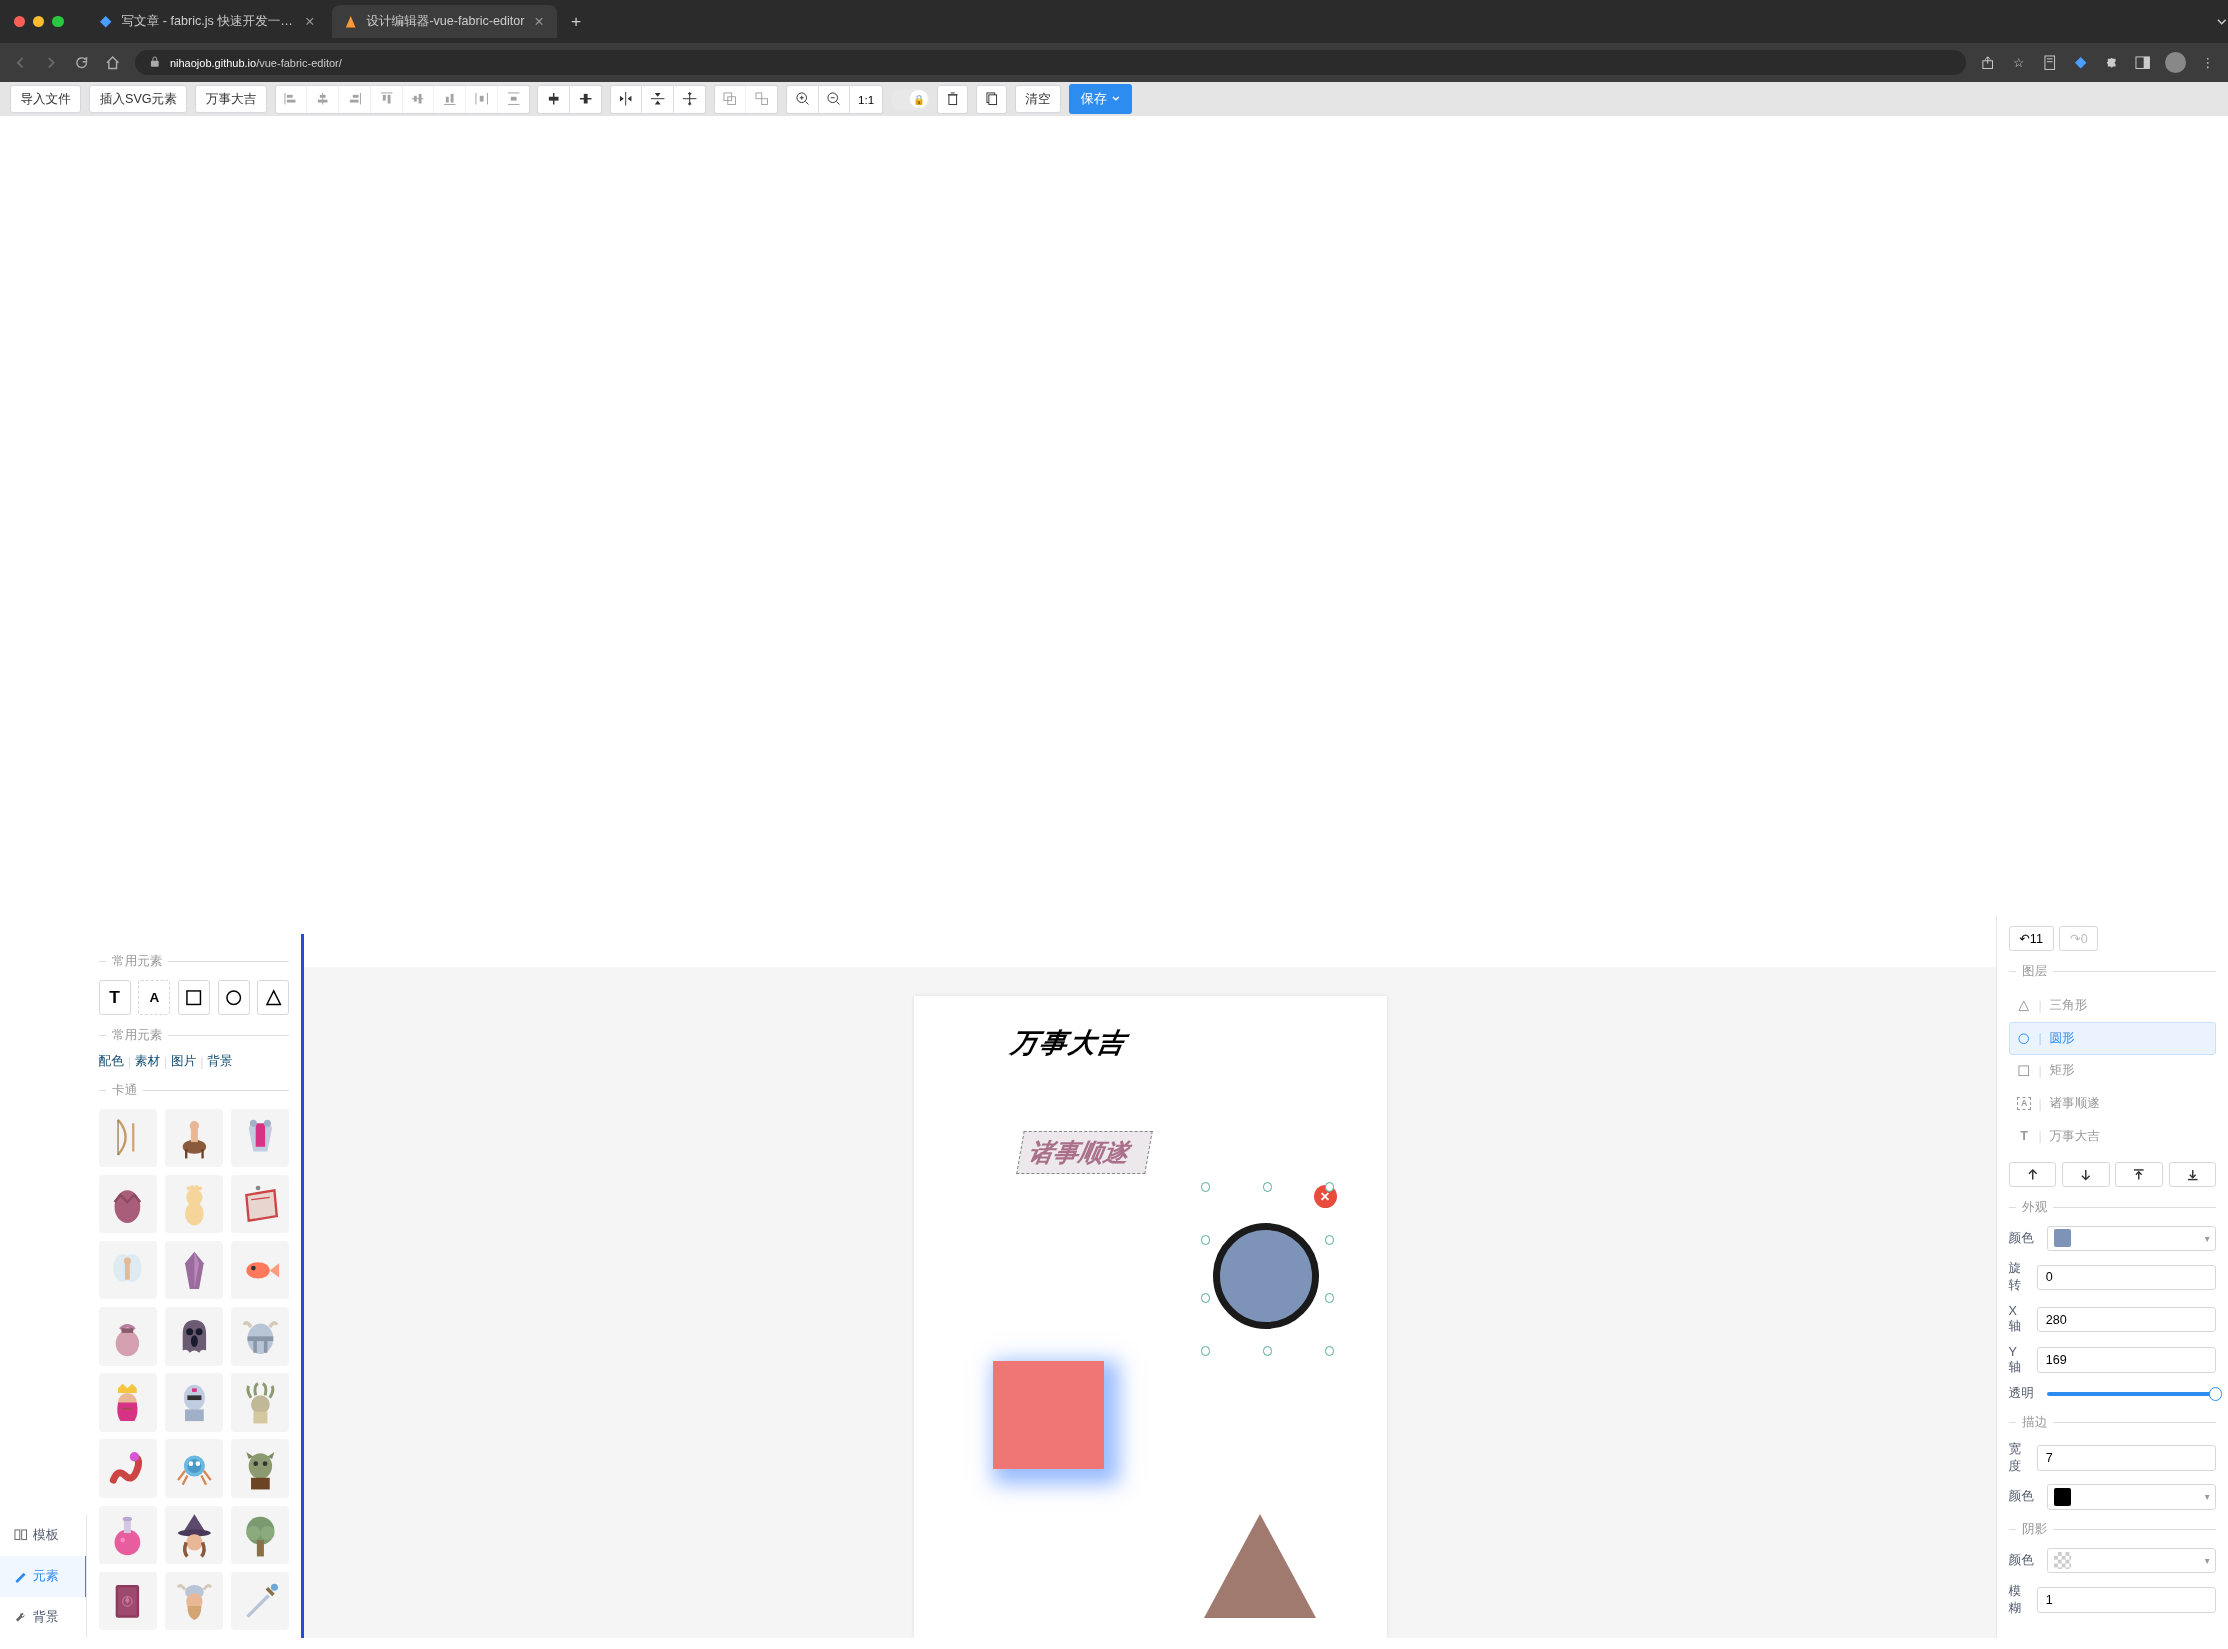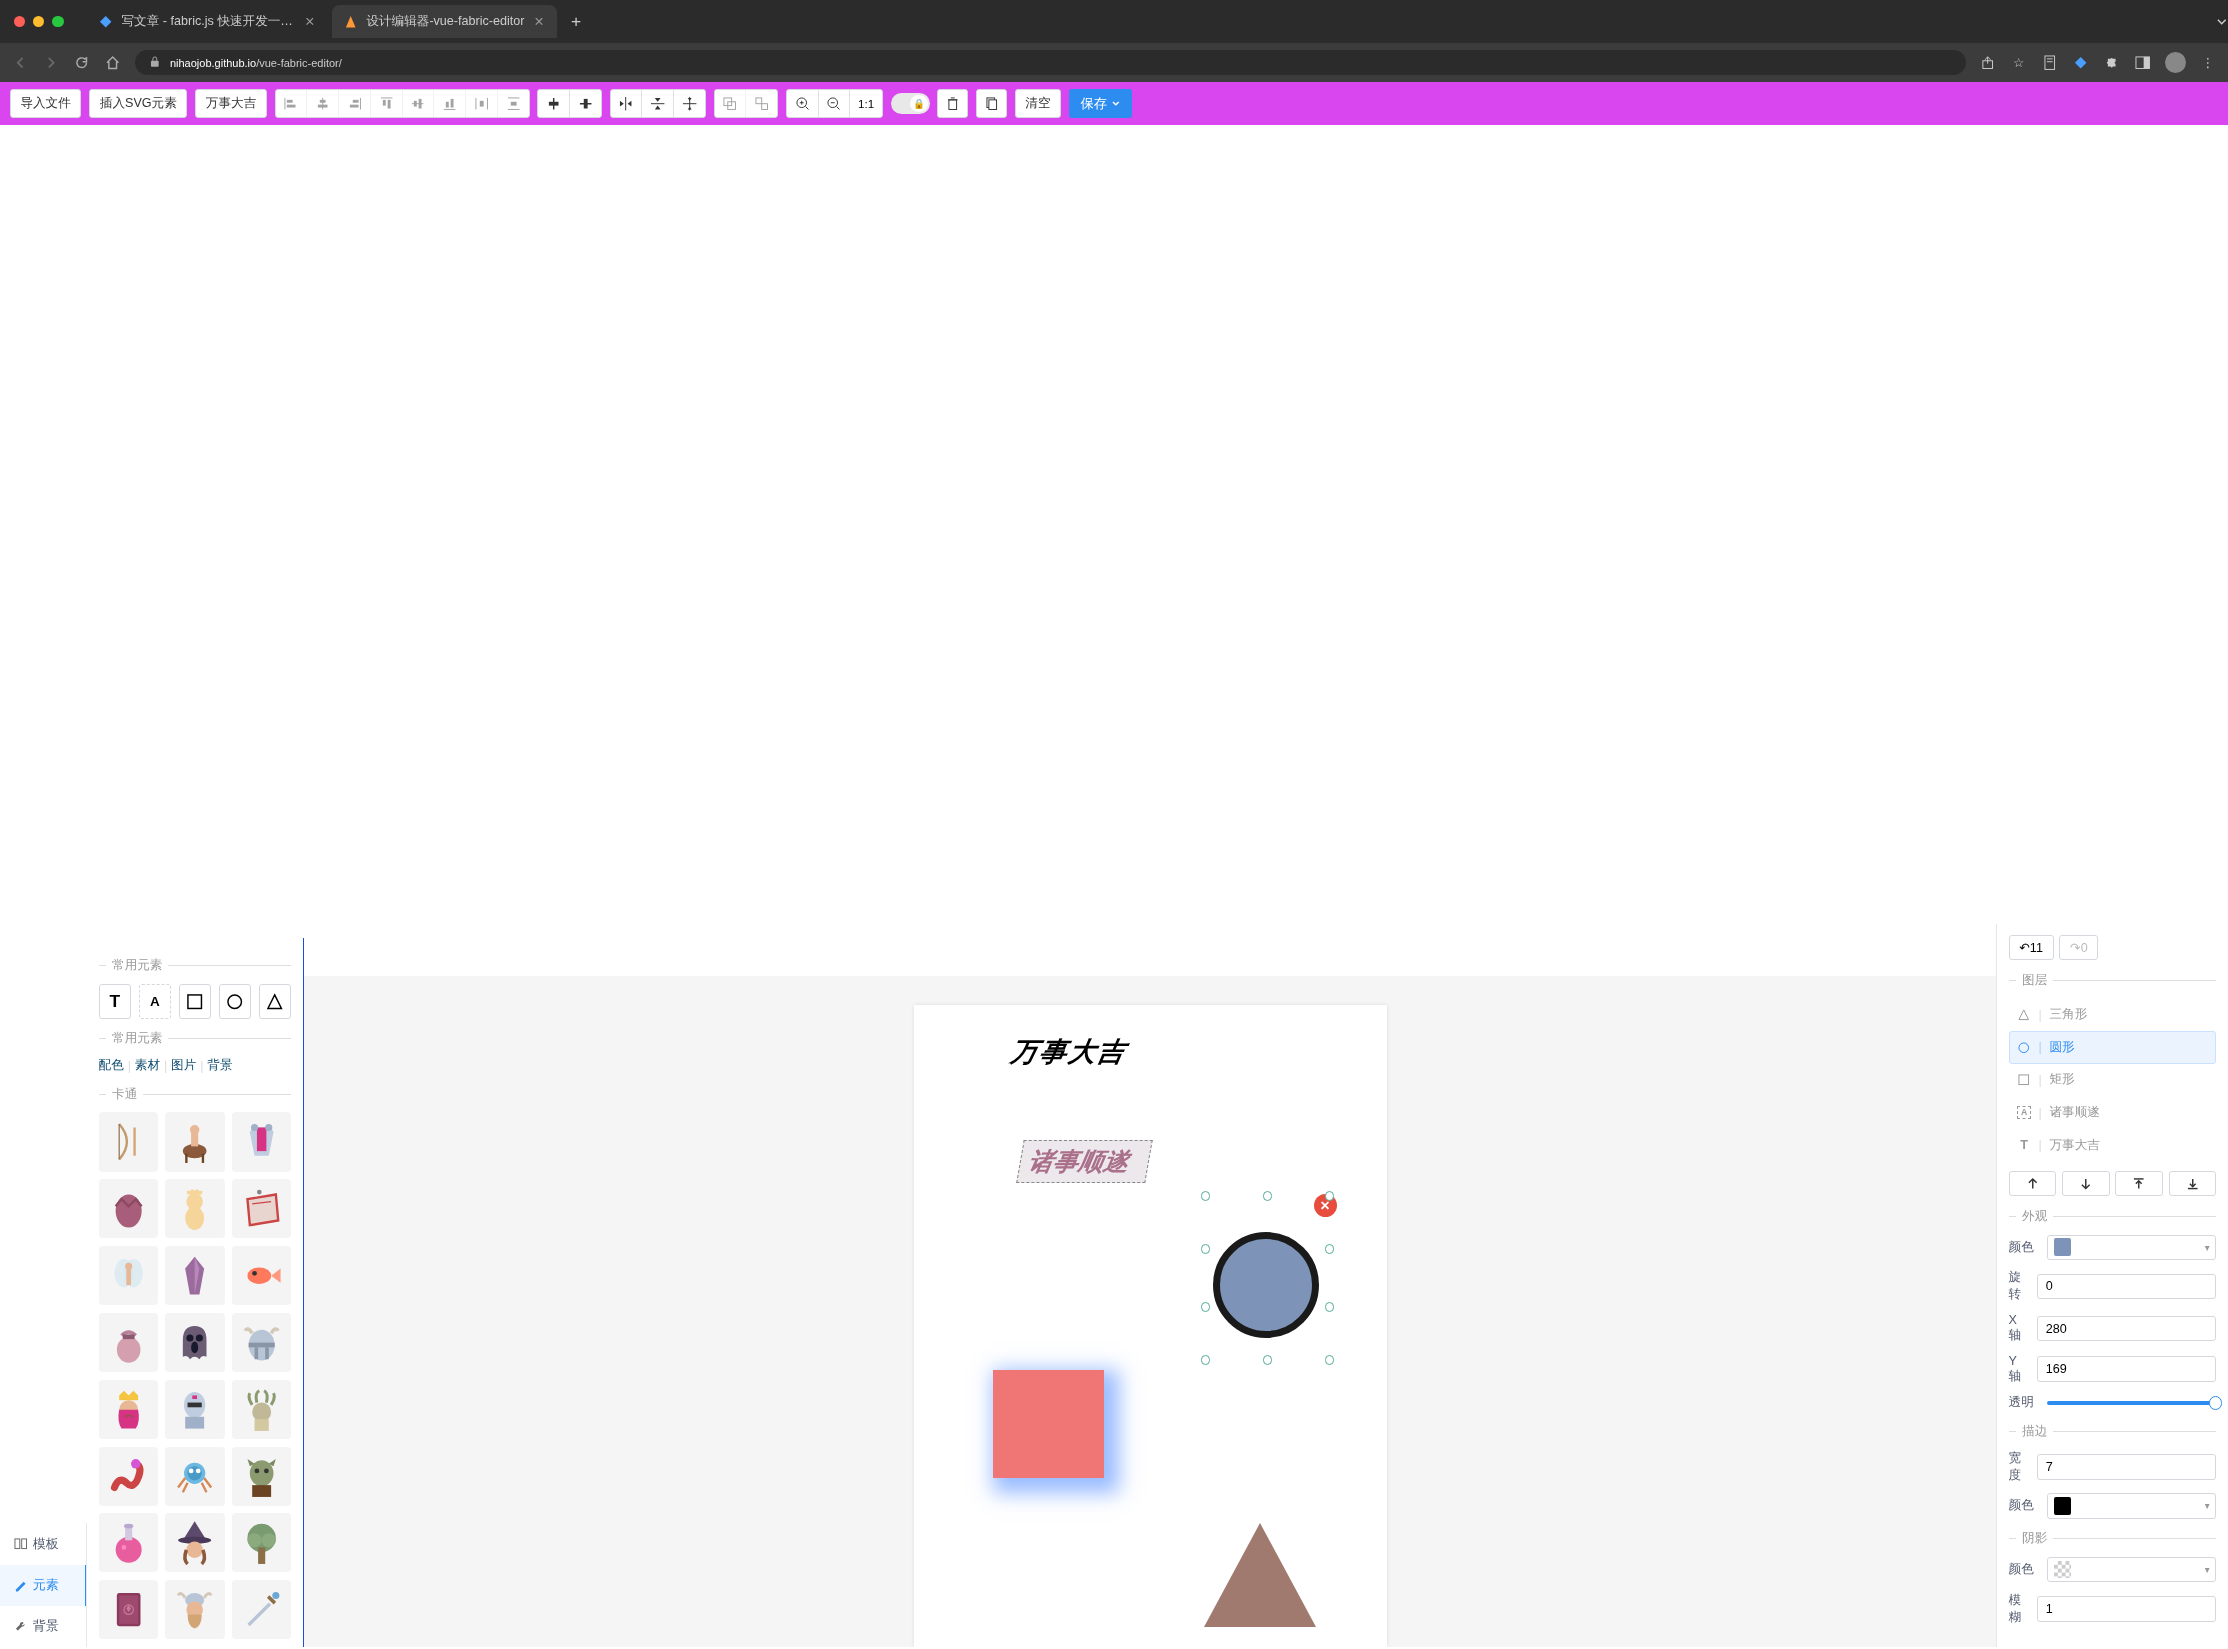--- a/index.html
+++ b/index.html
@@ -24,38 +24,38 @@
 .nav-icon.dim { color: #666; }
 .url-box { flex: 1; display: flex; align-items: center; gap: 9.7px; background: #2b2b2b; border-radius: 19.3px; padding: 5.8px 13.5px; color: #ccc; font-size: 11px; }
 .url-box .lock { color: #aaa; }
 .url-domain { color: #fff; }
 .right-icons { display: flex; gap: 13.5px; align-items: center; }
 .right-icons .ic { color: #ccc; width: 17.4px; height: 17.4px; display: flex; align-items: center; justify-content: center; }
 .avatar-ic { background: #888; border-radius: 50%; width: 21px; height: 21px; }
 .chev-down { margin-left: auto; color: #ccc; }
 
 
-.app-toolbar { background: #d946ef; height: 43px; display: flex; align-items: center; padding: 0 9.7px; gap: 7.7px; }
+.app-toolbar { background: #e5e5e5; height: 34px; display: flex; align-items: center; padding: 0 9.7px; gap: 7.7px; }
 .tb-btn { background: #fff; border: 1px solid #d4d7dc; border-radius: 2.9px; padding: 4.8px 9.7px; font-size: 12.6px; cursor: pointer; color: #333; }
 .tb-group { display: flex; background: #fff; border: 1px solid #d4d7dc; border-radius: 2.9px; overflow: hidden; }
 .tb-group .gbtn { padding: 4.8px 7.7px; border-right: 1px solid #e0e0e0; cursor: pointer; display: flex; align-items: center; justify-content: center; min-width: 29px; height: 27px; }
 .tb-group .gbtn:last-child { border-right: none; }
 .tb-group .gbtn svg { display: block; }
 .tb-group.dis .gbtn { opacity: 0.45; }
 .toggle-lock { background: #e8e8e8; border-radius: 11.6px; width: 39px; height: 21px; position: relative; }
 .toggle-lock .knob { position: absolute; right: 1.9px; top: 1.9px; width: 17.4px; height: 17.4px; background: #fff; border-radius: 50%; display:flex;align-items:center;justify-content:center;font-size:9.7px;color:#999;}
 .tb-save { background: #2d8cf0; color: #fff; border: none; border-radius: 2.9px; padding: 5.8px 11.6px; display: flex; align-items: center; gap: 3.9px; cursor: pointer; }
 
 
 .app-body { display: flex; height: calc(100vh - 127px); align-items: flex-end; }
 .left-nav { width: 87px; border-right: 1px solid #e4e7ed; background: #fff; }
 .left-nav .item { display: flex; align-items: center; gap: 5.8px; padding: 11.6px 13.5px; color: #515a6e; cursor: pointer; font-size: 13px; }
 .left-nav .item.active { color: #2d8cf0; background: #f0f7ff; border-right: 1.9px solid #2d8cf0; }
 
-.left-panel { width: 217px; border-right: 1px solid #1d4ed8; overflow-y: auto; padding: 7.7px 11.6px; margin-top: 11px; }
+.left-panel { width: 217px; border-right: 3px solid #1d4ed8; overflow-y: auto; padding: 7.7px 11.6px; margin-top: 11px; }
 .section-header { display: flex; align-items: center; color: #999; font-size: 12.6px; margin: 11.6px 0 9.7px; }
 .section-header::before { content: ""; width: 7.7px; height: 1px; background: #ddd; margin-right: 5.8px; }
 .section-header::after { content: ""; flex: 1; height: 1px; background: #ddd; margin-left: 5.8px; }
 .tool-row { display: flex; gap: 7.7px; margin-bottom: 7.7px; }
 .tool-row .tbtn { width: 35px; height: 35px; border: 1px solid #d4d7dc; border-radius: 2.9px; display: flex; align-items: center; justify-content: center; cursor: pointer; font-size: 17.4px; font-weight: bold; }
 .quick-nav { display: flex; gap: 3.9px; align-items: center; font-size: 12.6px; }
 .quick-nav a { color: #0c4a6e; cursor: pointer; }
 .quick-nav .sep { color: #ddd; }
 .asset-grid { display: grid; grid-template-columns: repeat(3, 1fr); gap: 7.7px; margin-top: 9.7px; }
 .asset { aspect-ratio: 1; background: #f4f4f5; border-radius: 3.9px; display: flex; align-items: center; justify-content: center; cursor: pointer; overflow:hidden;}

